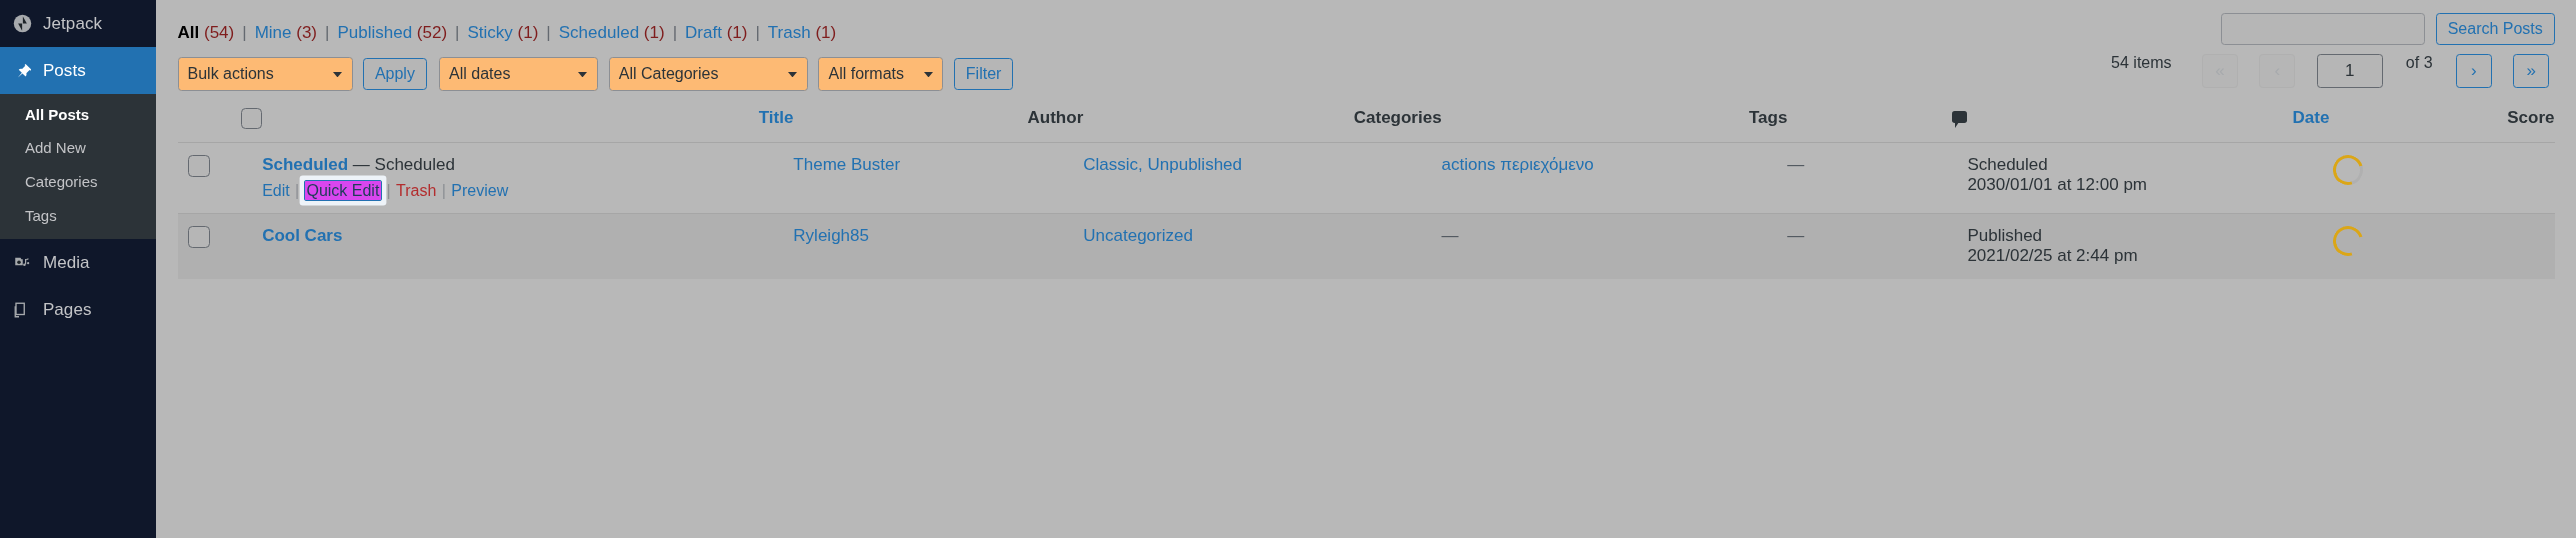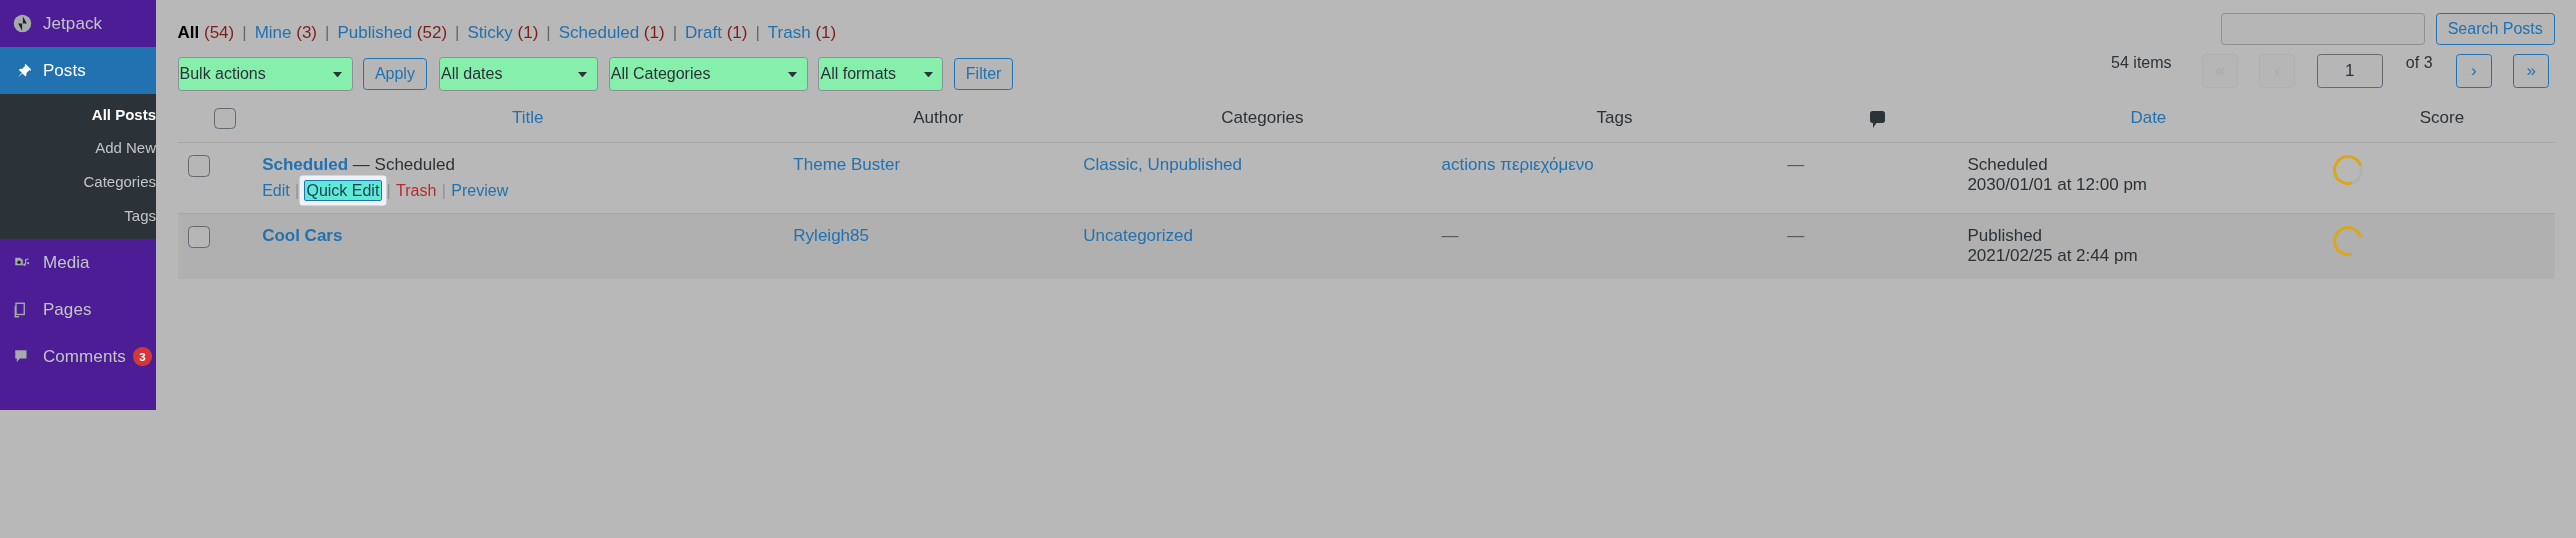--- a/index.html
+++ b/index.html
@@ -9,26 +9,25 @@
     overflow: hidden;
     background: #b8b8b8;
     font-family: "Liberation Sans", sans-serif;
   }
   body { display: flex; }
 
   
   #adminmenu {
     width: 156px;
     min-width: 156px;
-    background: #4c1d95;
+    background: #0f172a;
     color: #f0f0f1;
-    height: 410px;
+    height: 538px;
     position: relative;
     overflow: hidden;
-    text-align: right;
   }
   .menu-top {
     display: flex;
     align-items: center;
     height: 47px;
     padding-left: 12.5px;
     font-size: 17px;
     color: #c3c4c7;
     letter-spacing: 0.1px;
   }
@@ -142,24 +141,24 @@
     padding-top: 10.7px;
     position: relative;
   }
   .select {
     position: relative;
     display: inline-flex;
     align-items: center;
     height: 34px;
     border: 0.9px solid #8c8f94;
     border-radius: 3.6px;
-    background: #86efac;
+    background: #fdba74;
     font-size: 16px;
     color: #2c3338;
-    padding: 0 30px 0 1px;
+    padding: 0 30px 0 9px;
     margin-right: 10.7px;
     cursor: pointer;
     white-space: nowrap;
   }
   .select .chev {
     position: absolute;
     right: 9.8px;
     top: 50%;
     margin-top: -2.7px;
     width: 9px; height: 5.4px;
@@ -213,22 +212,22 @@
 
   
   table.wp-list-table {
     width: 100%;
     border-collapse: collapse;
     font-size: 17px;
     color: #2c3338;
     table-layout: fixed;
   }
   .wp-list-table thead th {
-    text-align: center;
-    font-weight: 400;
+    text-align: right;
+    font-weight: 700;
     padding: 10.7px 0 10.7px 0;
     font-size: 17px;
     vertical-align: middle;
     height: 47px;
   }
   .wp-list-table thead th a { color: #2271b1; text-decoration: none; }
   .col-cb { width: 47px; padding-left: 10.7px !important; }
   .col-title { width: 295px; }
   .col-author { width: 161px; }
   .col-cats { width: 199px; }
@@ -266,21 +265,21 @@
     margin-top: 7.2px;
     font-size: 16px;
     color: #646970;
     white-space: nowrap;
   }
   .row-actions a { color: #2271b1; text-decoration: none; }
   .row-actions a.trash-link { color: #b32d2e; }
   .row-actions .ra-sep { color: #8c8f94; padding: 0 5.4px; }
   .ra-focus {
     outline: 1.8px solid #2271b1;
-    background: #5eead4;
+    background: #d946ef;
     box-shadow: 0 0 0 5.4px #eef3f8;
     border-radius: 0.9px;
     padding: 0.9px 1.8px;
     color: #1d3c57 !important;
   }
 
   .date-line2 { display: block; }
 
   .score-donut {
     width: 30px; height: 30px;
@@ -363,29 +362,20 @@
   <div class="menu-top">
     <span class="mi">
       <svg width="18" height="18" viewBox="0 0 24 24" fill="none" stroke="#a7aaad" stroke-width="1.8">
           <rect x="4" y="3" width="11" height="15"></rect>
           <path d="M8 21H3V7"></path>
         </svg>
     </span>
     <span class="mlabel">Pages</span>
   </div>
 
-  <div class="menu-top">
-    <span class="mi">
-      <svg width="18" height="18" viewBox="0 0 24 24" fill="#a7aaad">
-          <path d="M3 3h15v11H9l-4 5v-5H3z"></path>
-        </svg>
-    </span>
-    <span class="mlabel">Comments</span>
-    <span class="badge">3</span>
-  </div>
 
 </div>
 
 <div id="wpbody">
 
   <ul class="subsubsub">
     <li>
       <a href="#" class="current">All</a>
       <span class="count">(54)</span>
     </li>

